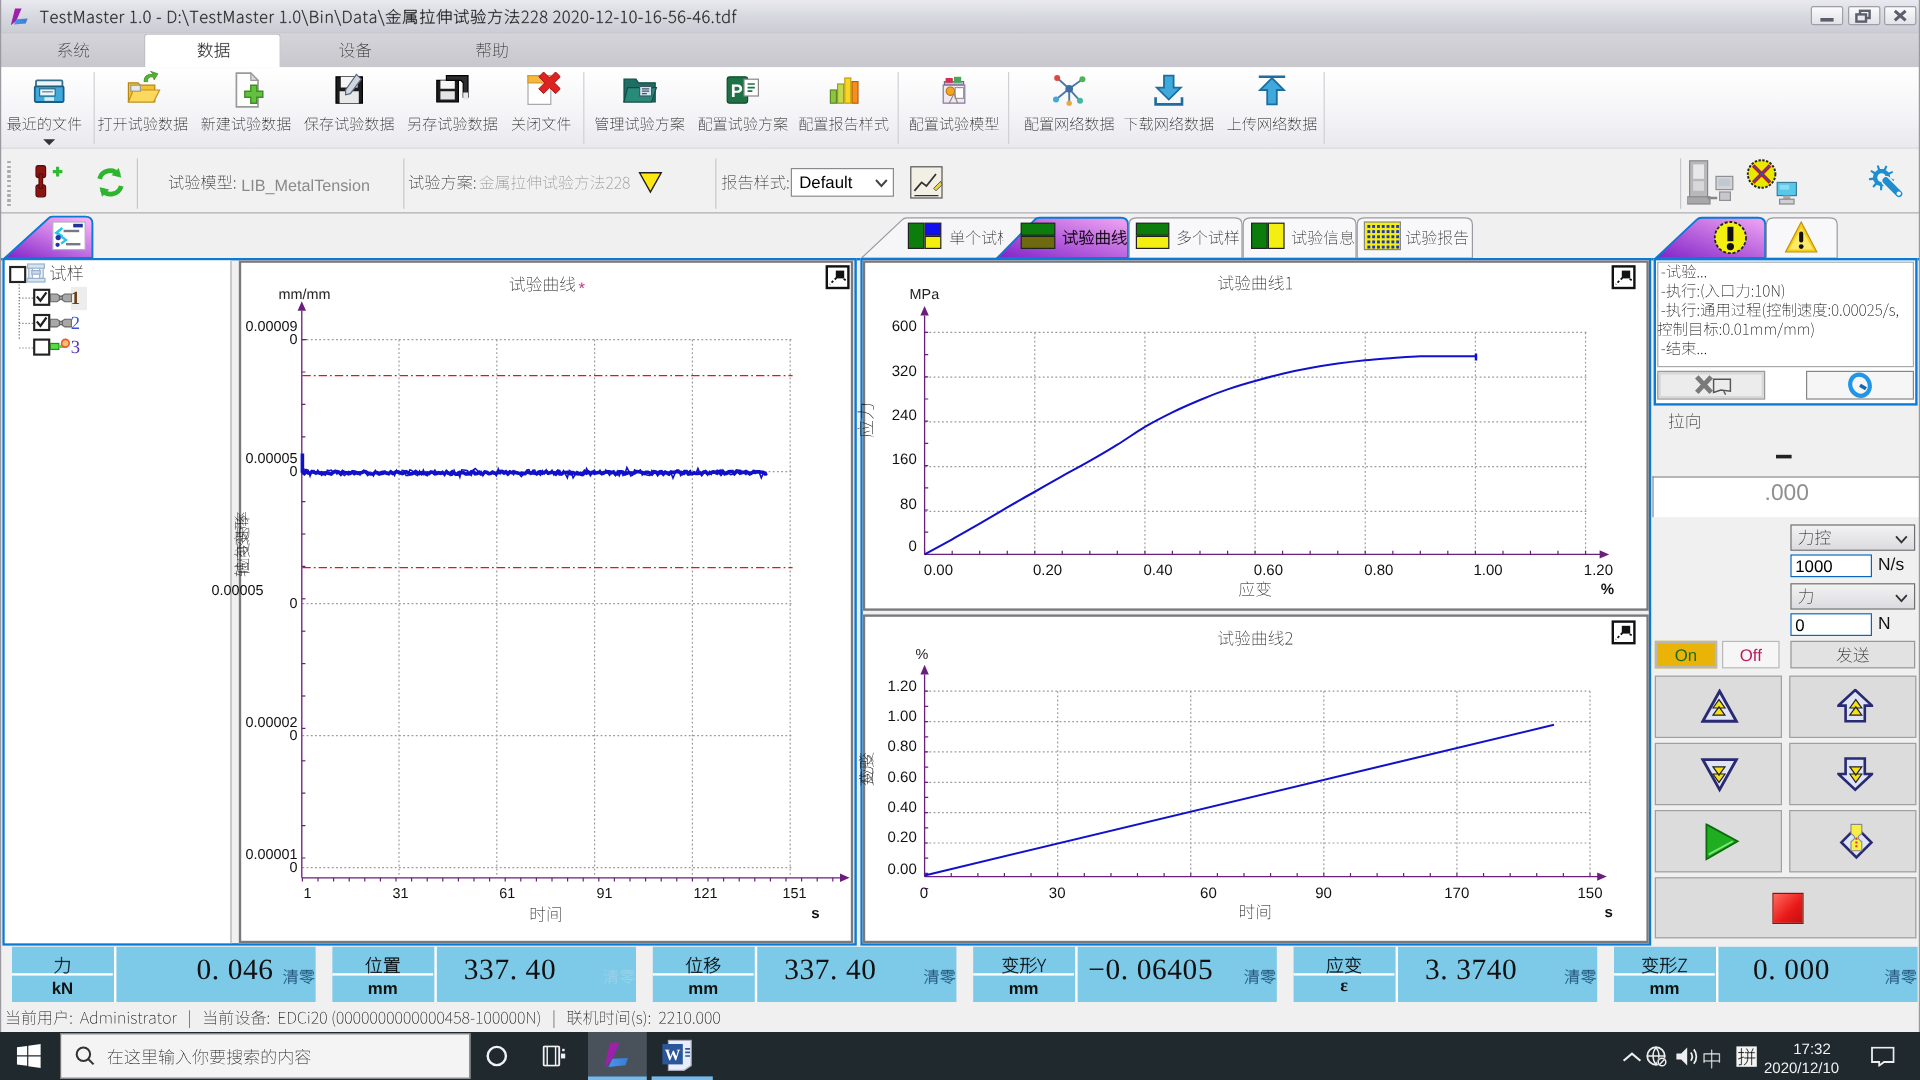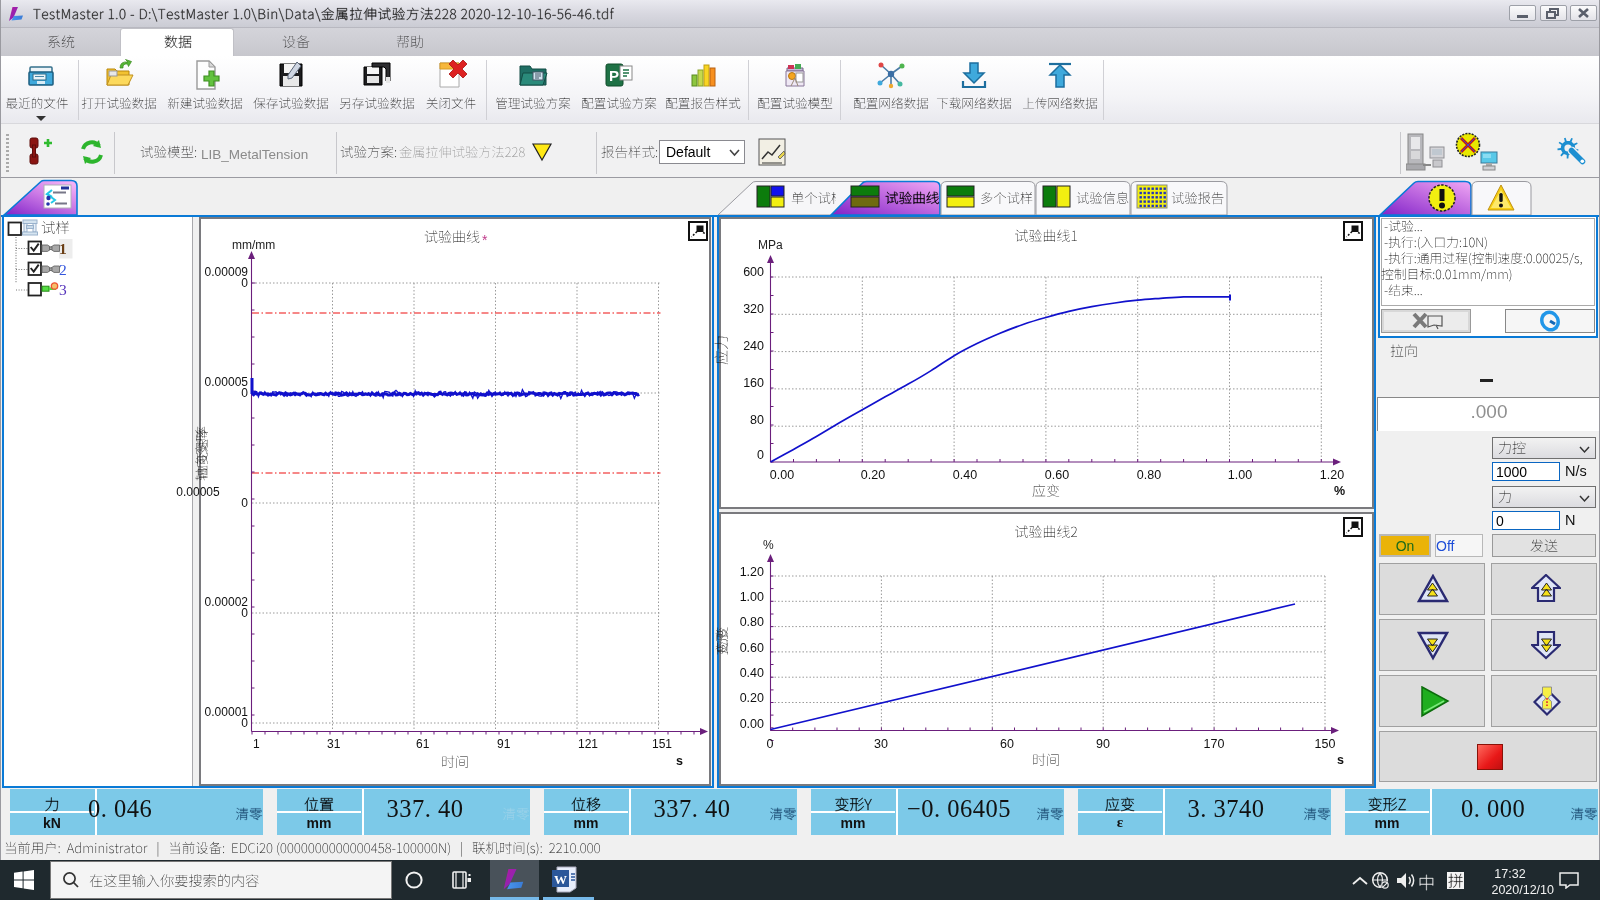--- a/index.html
+++ b/index.html
@@ -607,21 +607,21 @@
   </div>
 <div style="position:absolute;left:1565px;top:463px;font-size:14.5px;color:#111">N/s</div>
 <div style="position:absolute;left:1492px;top:511px;width:68px;height:19px;background:#fff;border:1.5px solid #0a66c2">
     <span style="position:absolute;left:3px;top:1px;font-size:14px">0</span>
   </div>
 <div style="position:absolute;left:1565px;top:512px;font-size:14.5px;color:#111">N</div>
 <div style="position:absolute;left:1379px;top:534px;width:52px;height:23px;background:#eab308;border:2px solid #b8b8b8">
     <div style="position:absolute;left:0;top:2px;width:100%;text-align:center;font-size:14px;color:#1a6a1a">On</div>
   </div>
 <div style="position:absolute;left:1435px;top:534px;width:48px;height:23px;background:#f6f6f6;border:1px solid #b8b8b8">
-    <div style="position:absolute;left:0;top:3px;width:100%;text-align:left;font-size:14px;color:#1d4ed8">Off</div>
+    <div style="position:absolute;left:0;top:3px;width:100%;text-align:center;font-size:14px;color:#be185d">Off</div>
   </div>
 <div style="position:absolute;left:1492px;top:534px;width:104px;height:23px;background:#e2e2e2;border:1px solid #999"></div>
 <div style="position:absolute;left:1379px;top:563px;width:106px;height:52px;background:#dcdcdc;border:1px solid #a0a0a0">
     <svg style="position:absolute;left:37px;top:10px" width="32" height="30">
       <path d="M16 2 L30 27 L2 27 Z" fill="#dfe5f6" stroke="#2a2a72" stroke-width="2.4"></path>
       <g fill="#f5e01a" stroke="#222" stroke-width="1">
         <path d="M8 10 L13 3 L18 10 Z M8 16 L13 9 L18 16 Z" transform="translate(2.5,6)"></path>
       </g>
     </svg>
   </div>
@@ -663,21 +663,21 @@
       </g>
       <path d="M16 12 v8" stroke="#e03333" stroke-width="1.7" stroke-dasharray="1.8 1.4"></path>
     </svg>
   </div>
 <div style="position:absolute;left:1379px;top:731px;width:218px;height:51px;background:#dcdcdc;border:1px solid #a0a0a0">
     <div style="position:absolute;left:97px;top:12px;width:26px;height:26px;background:linear-gradient(135deg,#ff6a5e,#e81818 60%,#c01010);border:1.5px solid #8a1208"></div>
   </div>
 <div style="position:absolute;left:10px;top:789px;width:253px;height:46px;background:#7cc9e8"></div>
 <div style="position:absolute;left:10px;top:811px;width:84px;height:2px;background:#fff"></div>
 <div style="position:absolute;left:95px;top:789px;width:2px;height:46px;background:#fff"></div>
-<div style="position:absolute;left:88px;top:795px;width:140px;text-align:left;font-size:24.5px;color:#111;font-family:'Liberation Serif',serif;letter-spacing:0.5px">0. 046</div>
+<div style="position:absolute;left:88px;top:795px;width:140px;text-align:right;font-size:24.5px;color:#111;font-family:'Liberation Serif',serif;letter-spacing:0.5px">0. 046</div>
 <div style="position:absolute;left:277px;top:789px;width:253px;height:46px;background:#7cc9e8"></div>
 <div style="position:absolute;left:277px;top:811px;width:84px;height:2px;background:#fff"></div>
 <div style="position:absolute;left:362px;top:789px;width:2px;height:46px;background:#fff"></div>
 <div style="position:absolute;left:355px;top:795px;width:140px;text-align:center;font-size:24.5px;color:#111;font-family:'Liberation Serif',serif;letter-spacing:0.5px">337. 40</div>
 <div style="position:absolute;left:544px;top:789px;width:253px;height:46px;background:#7cc9e8"></div>
 <div style="position:absolute;left:544px;top:811px;width:84px;height:2px;background:#fff"></div>
 <div style="position:absolute;left:629px;top:789px;width:2px;height:46px;background:#fff"></div>
 <div style="position:absolute;left:622px;top:795px;width:140px;text-align:center;font-size:24.5px;color:#111;font-family:'Liberation Serif',serif;letter-spacing:0.5px">337. 40</div>
 <div style="position:absolute;left:811px;top:789px;width:253px;height:46px;background:#7cc9e8"></div>
 <div style="position:absolute;left:811px;top:811px;width:84px;height:2px;background:#fff"></div>
@@ -735,21 +735,21 @@
   </svg>
 <svg class="ab" style="left:1396px;top:872px" width="20" height="17">
     <path d="M1 6 h4 l5 -5 v15 l-5 -5 h-4z" fill="#eee"></path>
     <path d="M13 5 a6 6 0 0 1 0 7 M15.5 2.5 a9.5 9.5 0 0 1 0 12" fill="none" stroke="#eee" stroke-width="1.5"></path>
   </svg>
 <div style="position:absolute;left:1447px;top:872px;width:17px;height:17px;background:#f4f4f4"></div>
 <svg class="ab" style="left:1559px;top:872px" width="20" height="17">
     <path d="M1 1 h18 v12 h-8 l-4 3 v-3 h-6z" fill="none" stroke="#eee" stroke-width="1.5"></path>
   </svg>
 <div style="position:absolute;left:1472px;top:867px;width:76px;text-align:center;font-size:12.5px;color:#f2f2f2;font-family:'Liberation Sans'">17:32</div>
-<div style="position:absolute;left:1470px;top:883px;width:84px;text-align:right;font-size:12.5px;color:#f2f2f2;font-family:'Liberation Sans'">2020/12/10</div>
+<div style="position:absolute;left:1470px;top:883px;width:84px;text-align:left;font-size:12.5px;color:#f2f2f2;font-family:'Liberation Sans'">2020/12/10</div>
 <div style="position:absolute;left:0;top:0;width:1px;height:860px;background:#9a9aa0"></div>
 <div style="position:absolute;left:1599px;top:0;width:1px;height:860px;background:#9a9aa0"></div>
 <div style="position:absolute;left:52px;top:815px;width:84px;margin-left:-42px;text-align:center;font-size:14px;font-weight:bold;color:#111">kN</div>
 <div style="position:absolute;left:319px;top:815px;width:84px;margin-left:-42px;text-align:center;font-size:14px;font-weight:bold;color:#111">mm</div>
 <div style="position:absolute;left:586px;top:815px;width:84px;margin-left:-42px;text-align:center;font-size:14px;font-weight:bold;color:#111">mm</div>
 <div style="position:absolute;left:853px;top:815px;width:84px;margin-left:-42px;text-align:center;font-size:14px;font-weight:bold;color:#111">mm</div>
 <div style="position:absolute;left:1387px;top:815px;width:84px;margin-left:-42px;text-align:center;font-size:14px;font-weight:bold;color:#111">mm</div>
 <div style="position:absolute;left:1120px;top:814px;width:84px;margin-left:-42px;text-align:center;font-size:15px;font-weight:bold;color:#111;font-family:'Liberation Serif'">ε</div>
 <div style="position:absolute;left:482px;top:232px;font-size:14px;color:#c03a8a">*</div>
 <div style="position:absolute;left:201px;top:147px;font-size:13.5px;color:#8a8a8a">LIB_MetalTension</div>

